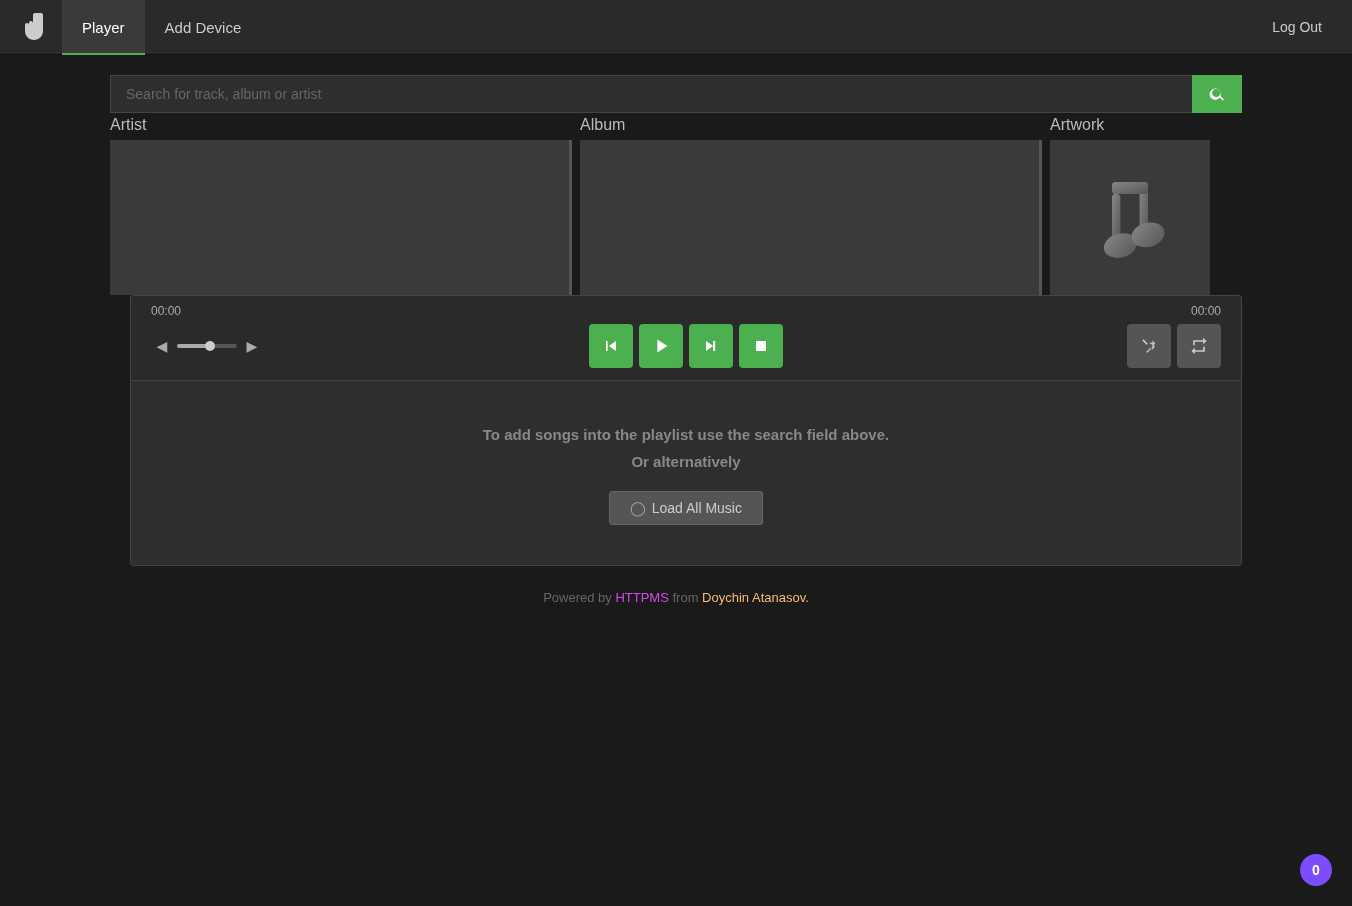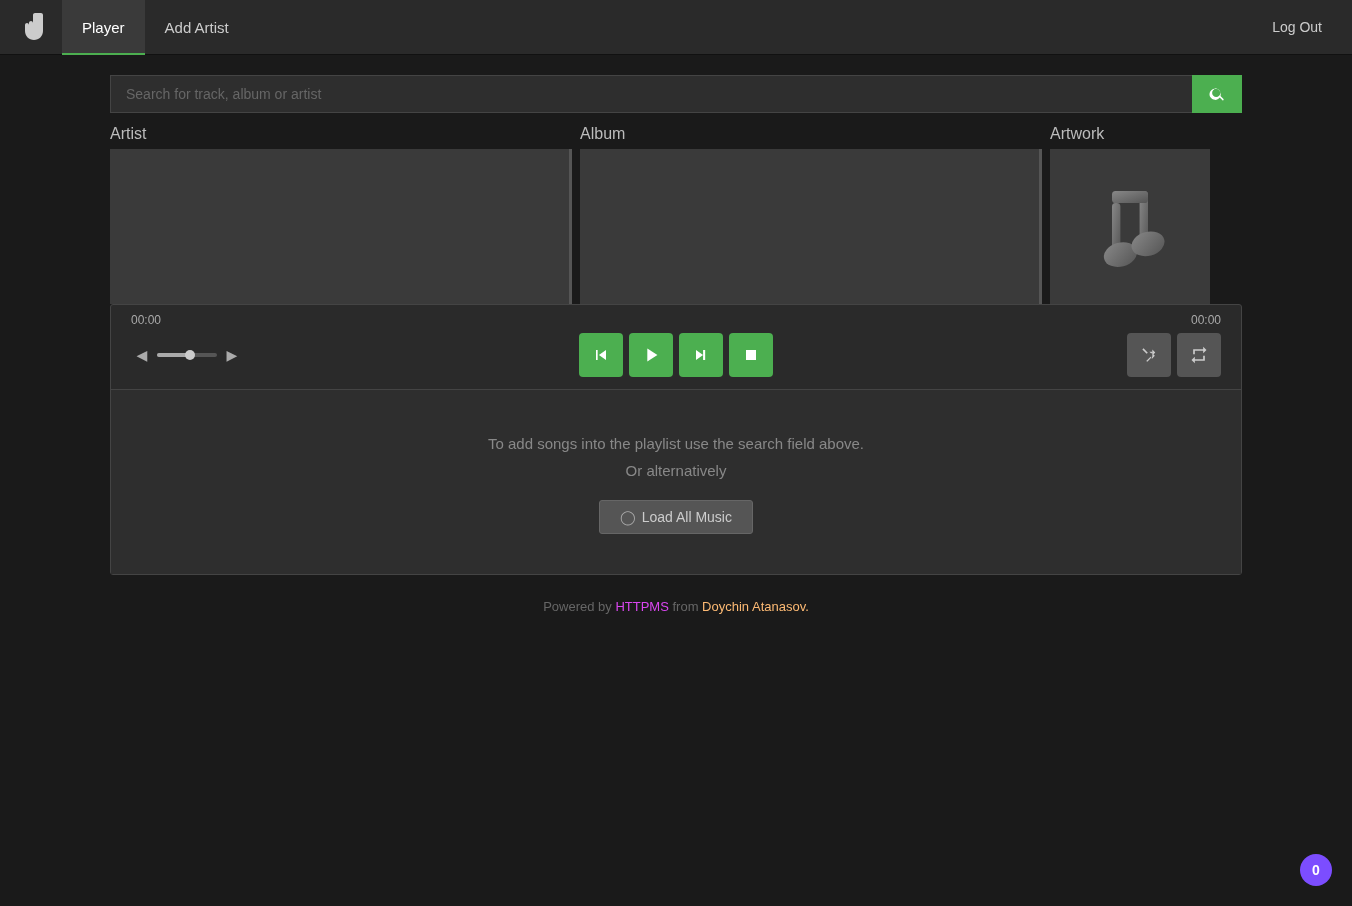--- a/index.html
+++ b/index.html
@@ -64,21 +64,21 @@
     }
 
     
     .main {
       padding: 20px 110px;
     }
 
     
     .search-bar {
       display: flex;
-      margin-bottom: 12px;
+      margin-bottom: 3px;
     }
     .search-input {
       flex: 1;
       background: #2e2e2e;
       border: 1px solid #444;
       color: #aaa;
       padding: 10px 15px;
       font-size: 14px;
       outline: none;
       border-right: none;
@@ -131,20 +131,21 @@
       justify-content: center;
       overflow: hidden;
     }
 
     
     .player-section {
       background: #2a2a2a;
       border: 1px solid #444;
       border-radius: 3px;
       padding: 0;
+      margin-left: 20px;
     }
     .player-timeline {
       display: flex;
       justify-content: space-between;
       padding: 8px 20px 6px;
       color: #aaa;
       font-size: 12px;
     }
     .player-controls {
       display: flex;
@@ -223,20 +224,21 @@
       border-top: 1px solid #444;
       padding: 40px 20px;
       text-align: center;
       min-height: 140px;
     }
     .playlist-hint {
       color: #888;
       font-size: 15px;
       line-height: 1.8;
       margin-bottom: 16px;
+      font-weight: bold;
     }
     .load-music-btn {
       background: #555;
       border: 1px solid #666;
       color: #ccc;
       padding: 8px 20px;
       cursor: pointer;
       border-radius: 3px;
       font-size: 14px;
       display: inline-flex;
@@ -281,21 +283,21 @@
 
 <nav class="navbar">
   <div class="navbar-logo">
 
     <svg viewBox="0 0 64 64">
       <path d="M38 4c-2.2 0-4 1.8-4 4v16c0-2.2-1.8-4-4-4s-4 1.8-4 4v4c0-2.2-1.8-4-4-4s-4 1.8-4 4v12c0 10 8 18 18 18s18-8 18-18V8c0-2.2-1.8-4-4-4z" fill="#ccc"></path>
     </svg>
   </div>
 
   <a class="nav-tab active">Player</a>
-  <a class="nav-tab">Add Artist</a>
+  <a class="nav-tab">Add Device</a>
 
   <div class="navbar-spacer"></div>
 
   <button class="logout-btn">Log Out</button>
 </nav>
 
 <div class="main">
 
   <div class="search-bar">
     <input class="search-input" type="text" placeholder="Search for track, album or artist" style="">

